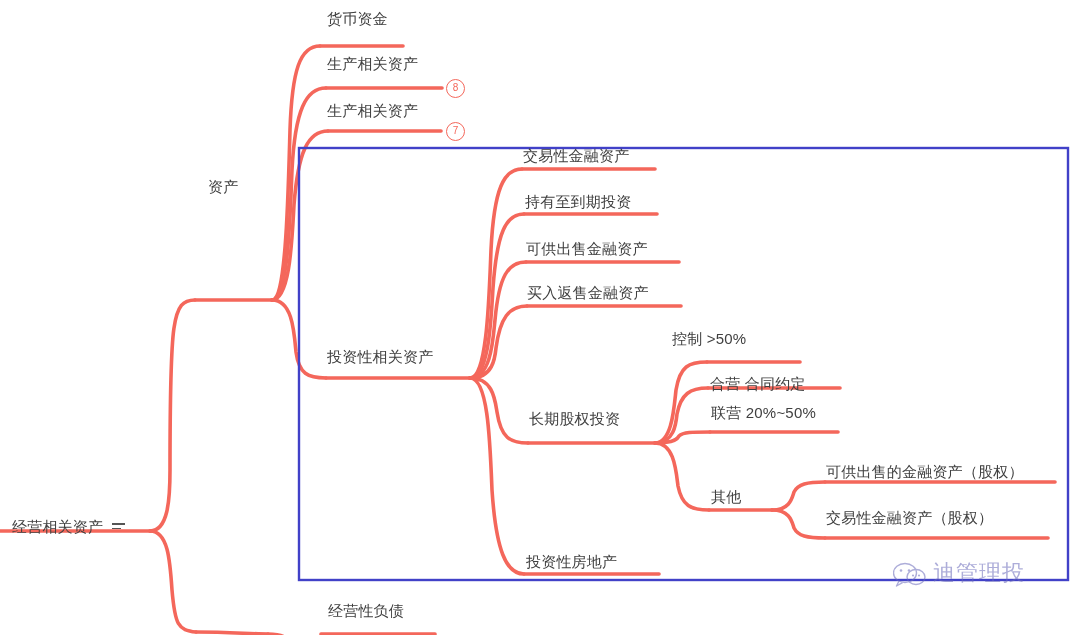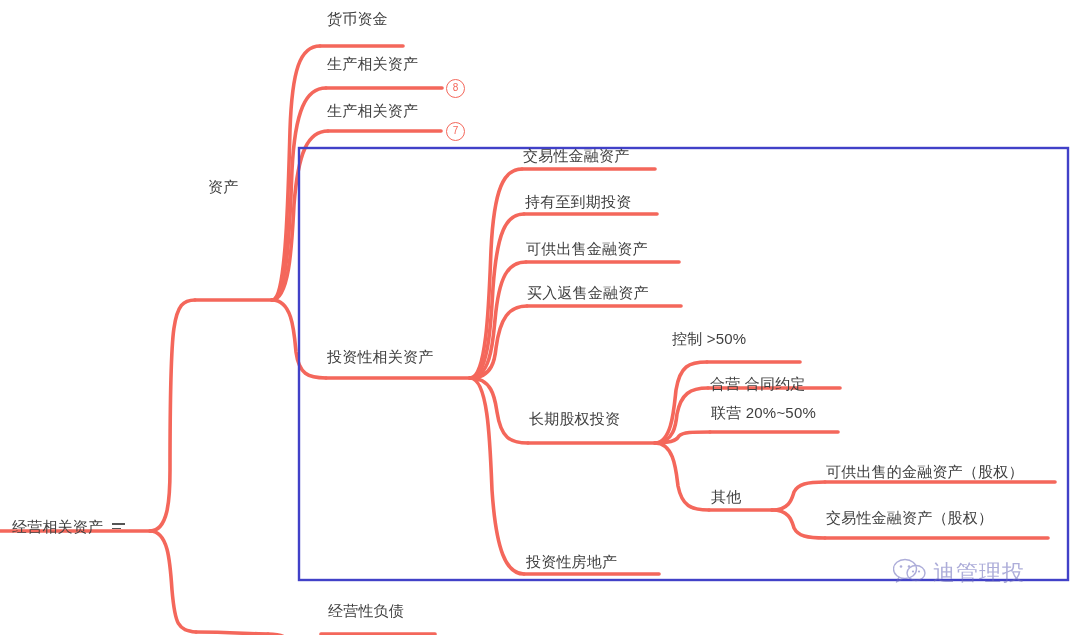--- a/index.html
+++ b/index.html
@@ -60,21 +60,21 @@
     display: block;
     background: #555;
     height: 1.6px;
     margin-bottom: 3px;
   }
   .note-icon i.l1 { width: 13px; }
   .note-icon i.l2 { width: 9px; }
   .watermark {
     position: absolute;
     display: flex;
-    align-items: flex-start;
+    align-items: flex-end;
     gap: 6px;
     opacity: 0.55;
     pointer-events: none;
   }
   .watermark .wm-text {
     color: #6b6bbb;
     font-size: 22px;
     font-family: "Liberation Serif", "DejaVu Serif", serif;
     letter-spacing: 1px;
     white-space: nowrap;

